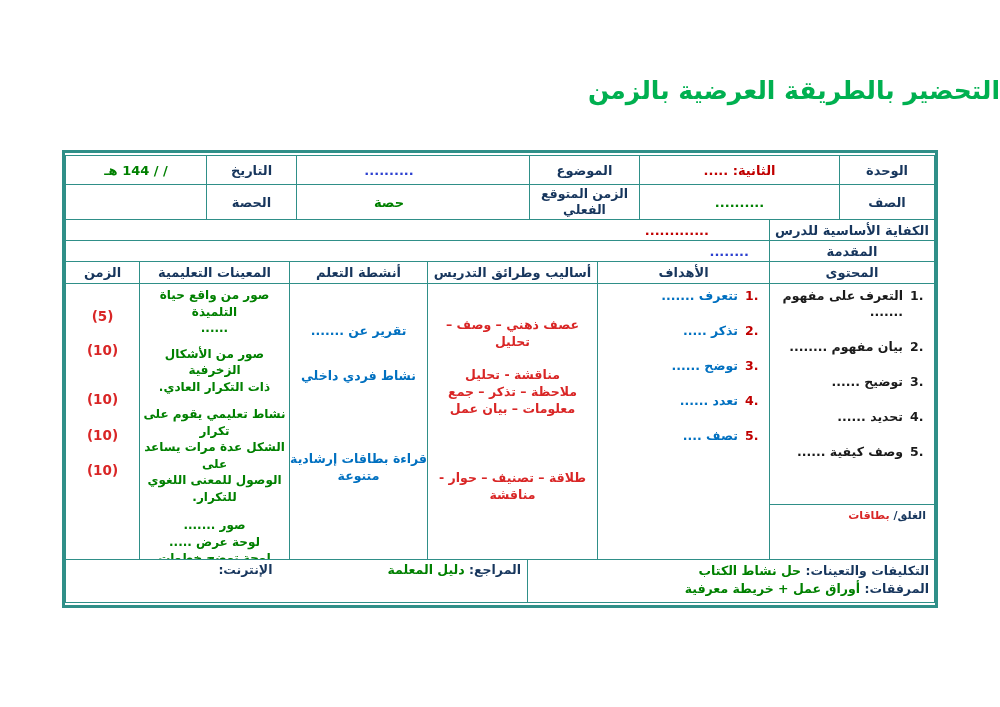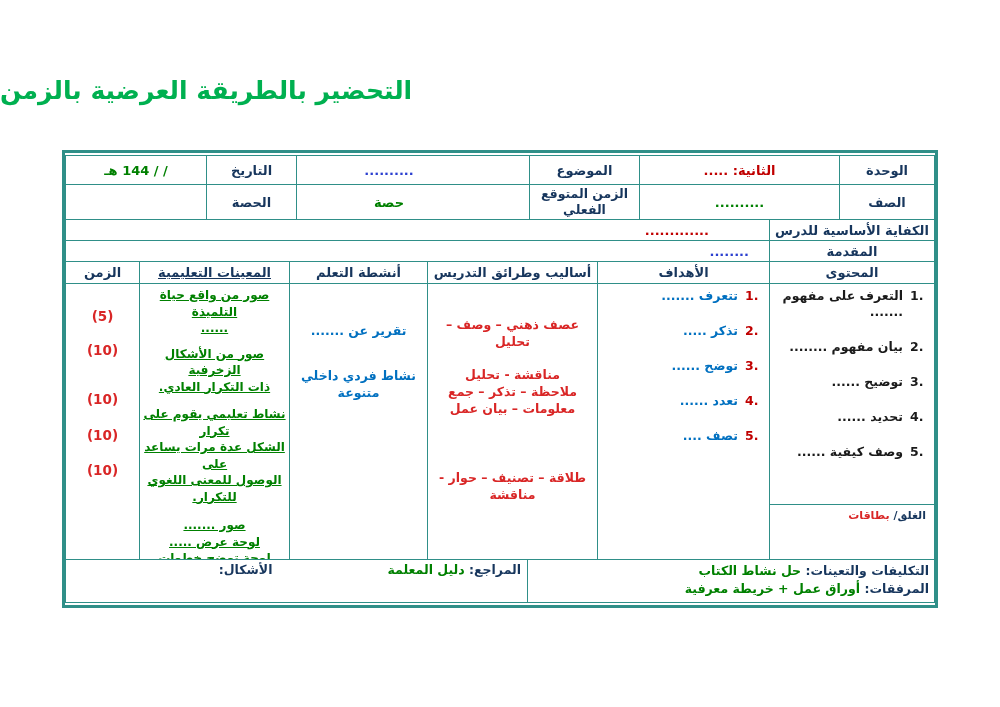--- a/index.html
+++ b/index.html
@@ -9,42 +9,42 @@
     --darkred:#c00000;
     --green:#008000;
     --titlegreen:#00b050;
     --blue:#0070c0;
     --dotblue:#2b3fd0;
     --ink:#1a1a1a;
   }
   html,body{margin:0;padding:0;background:#fff;}
   .page{position:relative;width:1000px;height:707px;background:#fff;
         font-family:"DejaVu Sans", sans-serif;font-weight:bold;overflow:hidden;}
-  .title{position:absolute;top:76px;left:0;width:100%;text-align:left;
+  .title{position:absolute;top:76px;left:0;width:100%;text-align:right;
          color:var(--titlegreen);font-size:25px;letter-spacing:0;}
   .tbl-outer{position:absolute;left:62px;top:150px;width:876px;
              border:3px solid var(--bd);padding:2px 0;direction:rtl;box-sizing:border-box;}
   .tbl{border:1px solid var(--bd);font-size:13px;color:var(--navy);}
   .row{display:flex;border-bottom:1px solid var(--bd);align-items:stretch;}
   .row:last-child{border-bottom:none;}
   .row > div{box-sizing:border-box;overflow:hidden;}
   .row > div:not(:last-child){border-left:1px solid var(--bd);}
   .c{display:flex;align-items:center;justify-content:center;text-align:center;}
   .r1{height:28px;}
   .r2{height:34px;}
   .r3{height:20px;}
   .r4{height:20px;}
   .ghead{height:21px;}
   .gbody{height:275px;}
   .rbot{height:42px;}
   .w-unit{width:95px;} .w-unitv{width:200px;} .w-topic{width:110px;margin-left:48px;}
   .w-topicv{width:185px;} .w-date{width:90px;} .w-datev{flex:1;}
   .w-lbl{width:165px;} .w-val{flex:1;}
   .col-content{width:165px;} .col-obj{width:172px;} .col-methods{width:170px;}
-  .col-act{width:138px;} .col-aids{width:150px;text-decoration:underline;} .col-time{flex:1;}
+  .col-act{width:138px;} .col-aids{width:150px;} .col-time{flex:1;}
   .navy{color:var(--navy);}
   .red{color:var(--red);} .darkred{color:var(--darkred);}
   .green{color:var(--green);} .blue{color:var(--blue);} .dotblue{color:var(--dotblue);}
   .ink{color:var(--ink);}
   .val-right{display:flex;align-items:center;justify-content:flex-start;padding-right:60px;}
   .val-right2{display:flex;align-items:center;justify-content:flex-start;padding-right:20px;}
   .small-wrap{font-size:12.5px;line-height:1.25;}
   
   .bodycell{padding:4px 0;}
   .list{padding:4px 8px 0 2px;}
@@ -180,20 +180,21 @@
           <div class="m-b2">مناقشة - تحليل</div>
           <div>ملاحظة – تذكر – جمع</div>
           <div>معلومات – بيان عمل</div>
           <div class="m-b3">طلاقة – تصنيف – حوار -</div>
           <div>مناقشة</div>
         </div>
 
         <div class="col-act acts bodycell">
           <div class="a-b1">تقرير عن .......</div>
           <div class="a-b2">نشاط فردي داخلي</div>
+          <div class="a-b3">قراءة بطاقات إرشادية</div>
           <div>متنوعة</div>
         </div>
 
         <div class="col-aids aids bodycell">
           <div>صور من واقع حياة التلميذة</div>
           <div>......</div>
           <div class="aid-gap1">صور من الأشكال الزخرفية</div>
           <div>ذات التكرار العادي.</div>
           <div class="aid-gap2">نشاط تعليمي يقوم على تكرار</div>
           <div>الشكل عدة مرات يساعد على</div>
@@ -223,19 +224,19 @@
           <div>
             <span class="navy">المرفقات:</span>
             <span class="green">أوراق عمل + خريطة معرفية</span>
           </div>
         </div>
         <div class="footleft" style="flex:1;">
           <div class="refs">
             <span class="navy">المراجع:</span>
             <span class="green">دليل المعلمة</span>
           </div>
-          <div class="net navy">الأشكال:</div>
+          <div class="net navy">الإنترنت:</div>
         </div>
       </div>
 
     </div>
   </div>
 </div>
 
 </body></html>

